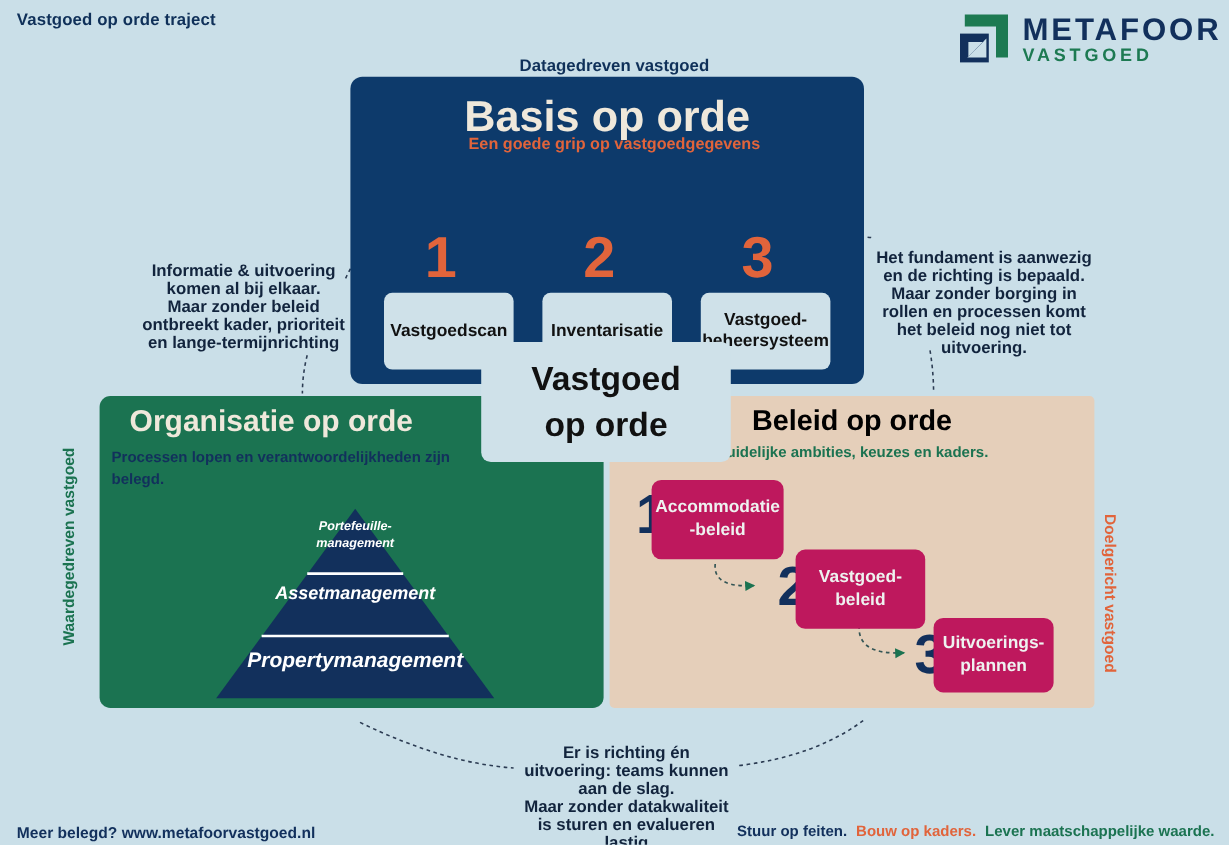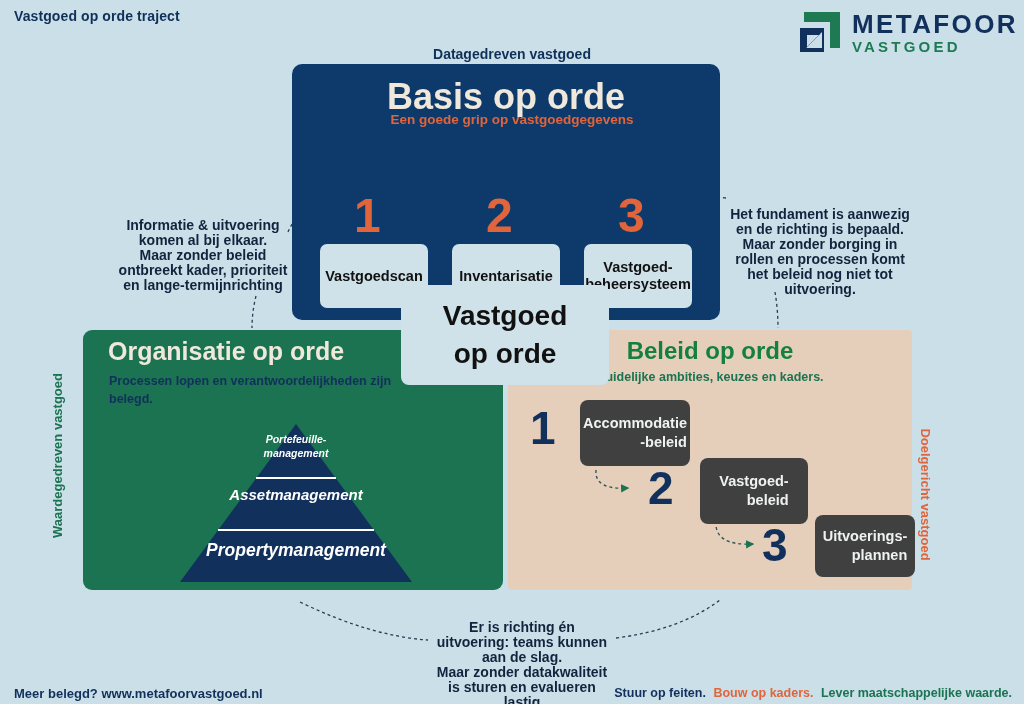--- a/index.html
+++ b/index.html
@@ -73,56 +73,56 @@
   
   #org-panel {
     left: 83px; top: 330px; width: 420px; height: 260px;
     background: #1b7351; border-radius: 9px;
   }
   #org-title {
     left: 108px; top: 337px;
     font-size: 25px; font-weight: bold; color: #efe8db;
   }
   #org-sub {
-    left: 109px; top: 372px; width: 290px;
+    left: 93px; top: 372px; width: 290px;
     font-size: 12.5px; font-weight: bold; color: #12305c; line-height: 18px;
   }
   #pyramid { left: 180px; top: 424px; width: 232px; height: 158px; font-style: italic; }
   .pyr-label {
     position: absolute; width: 100%; text-align: center;
     font-weight: bold; color: #ffffff;
   }
   #pyr-l0 { top: 8px;   font-size: 10.5px; line-height: 14px; }
   #pyr-l1 { top: 62px;  font-size: 15px; }
   #pyr-l2 { top: 116px; font-size: 17.5px; }
 
   
   #beleid-panel {
     left: 508px; top: 330px; width: 404px; height: 260px;
     background: #e5cfba; border-radius: 4px;
   }
   #beleid-title {
     left: 508px; top: 337px; width: 404px; text-align: center;
-    font-size: 24px; font-weight: bold; color: #15803d;
+    font-size: 24px; font-weight: bold; color: #000000;
   }
   #beleid-sub {
     left: 508px; top: 370px; width: 404px; text-align: center;
     font-size: 12.5px; font-weight: bold; color: #1b7351;
   }
   .beleid-step { position: absolute; }
   .beleid-num {
     position: absolute;
     font-size: 46px; font-weight: bold; color: #12305c; line-height: 46px;
     z-index: 1;
   }
   .beleid-box {
-    position: absolute; background: #404040; border-radius: 8px;
+    position: absolute; background: #be185d; border-radius: 8px;
     display: flex; align-items: center; justify-content: center;
-    text-align: right; z-index: 2; padding: 0 6px;
-    font-size: 14.5px; font-weight: bold; color: #eef2f0; line-height: 19px; margin-left: 37px;
+    text-align: center; z-index: 2; padding: 0 6px;
+    font-size: 14.5px; font-weight: bold; color: #eef2f0; line-height: 19px;
   }
 
   
   #left-vlabel {
     left: -43px; top: 448px; width: 200px;
     transform: rotate(-90deg);
     text-align: center;
     font-size: 13px; font-weight: bold; color: #1b7351;
   }
   #right-vlabel {

